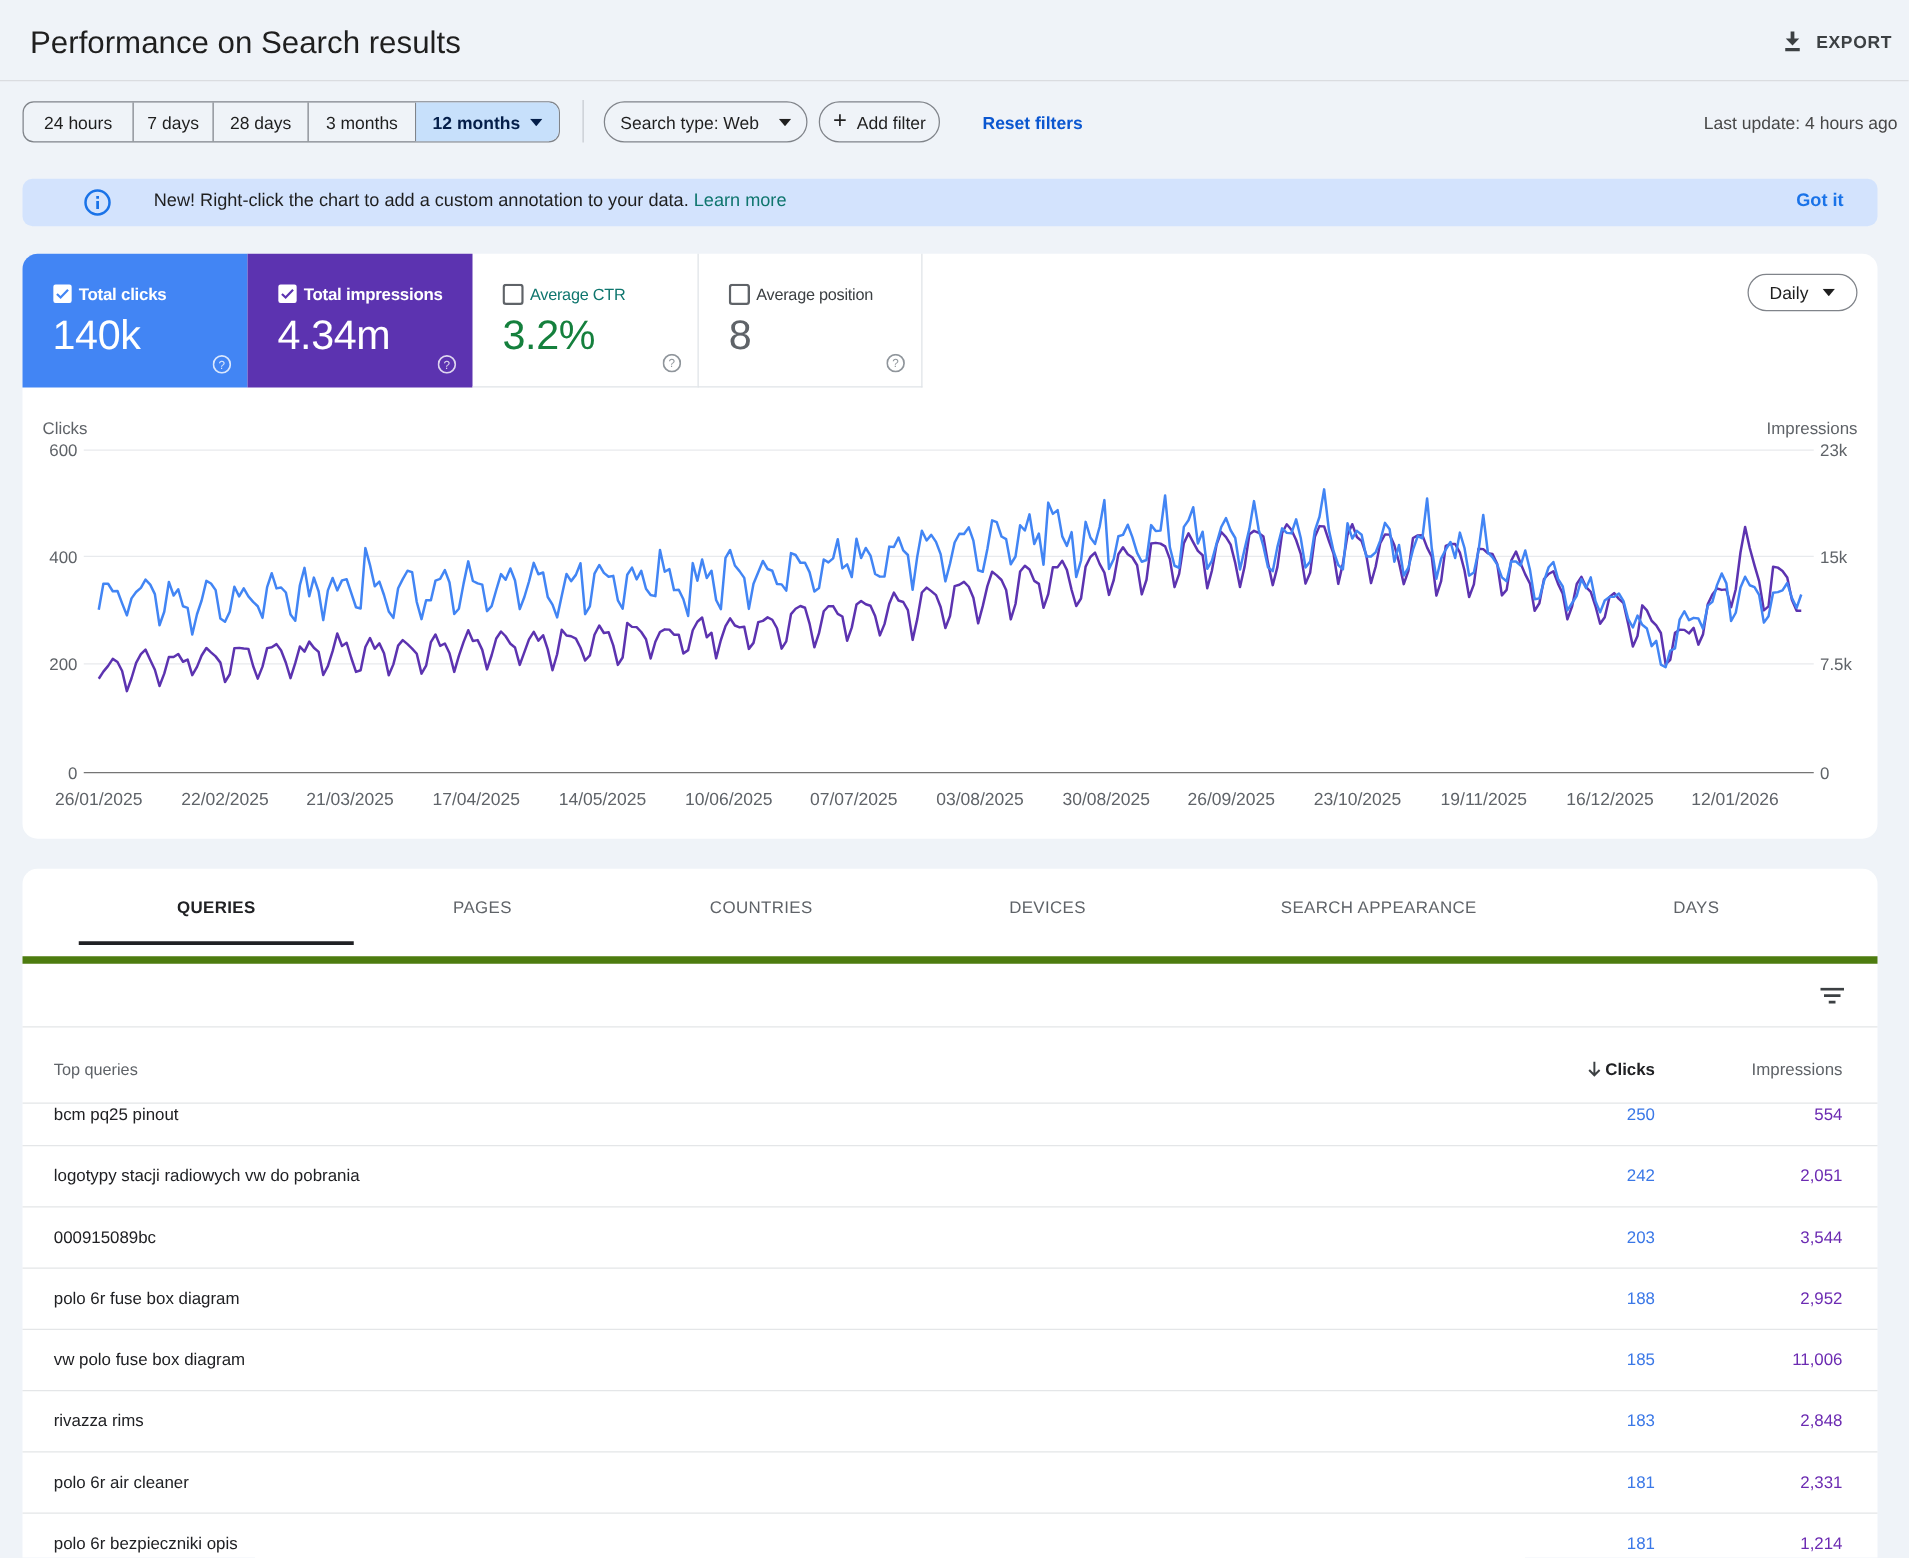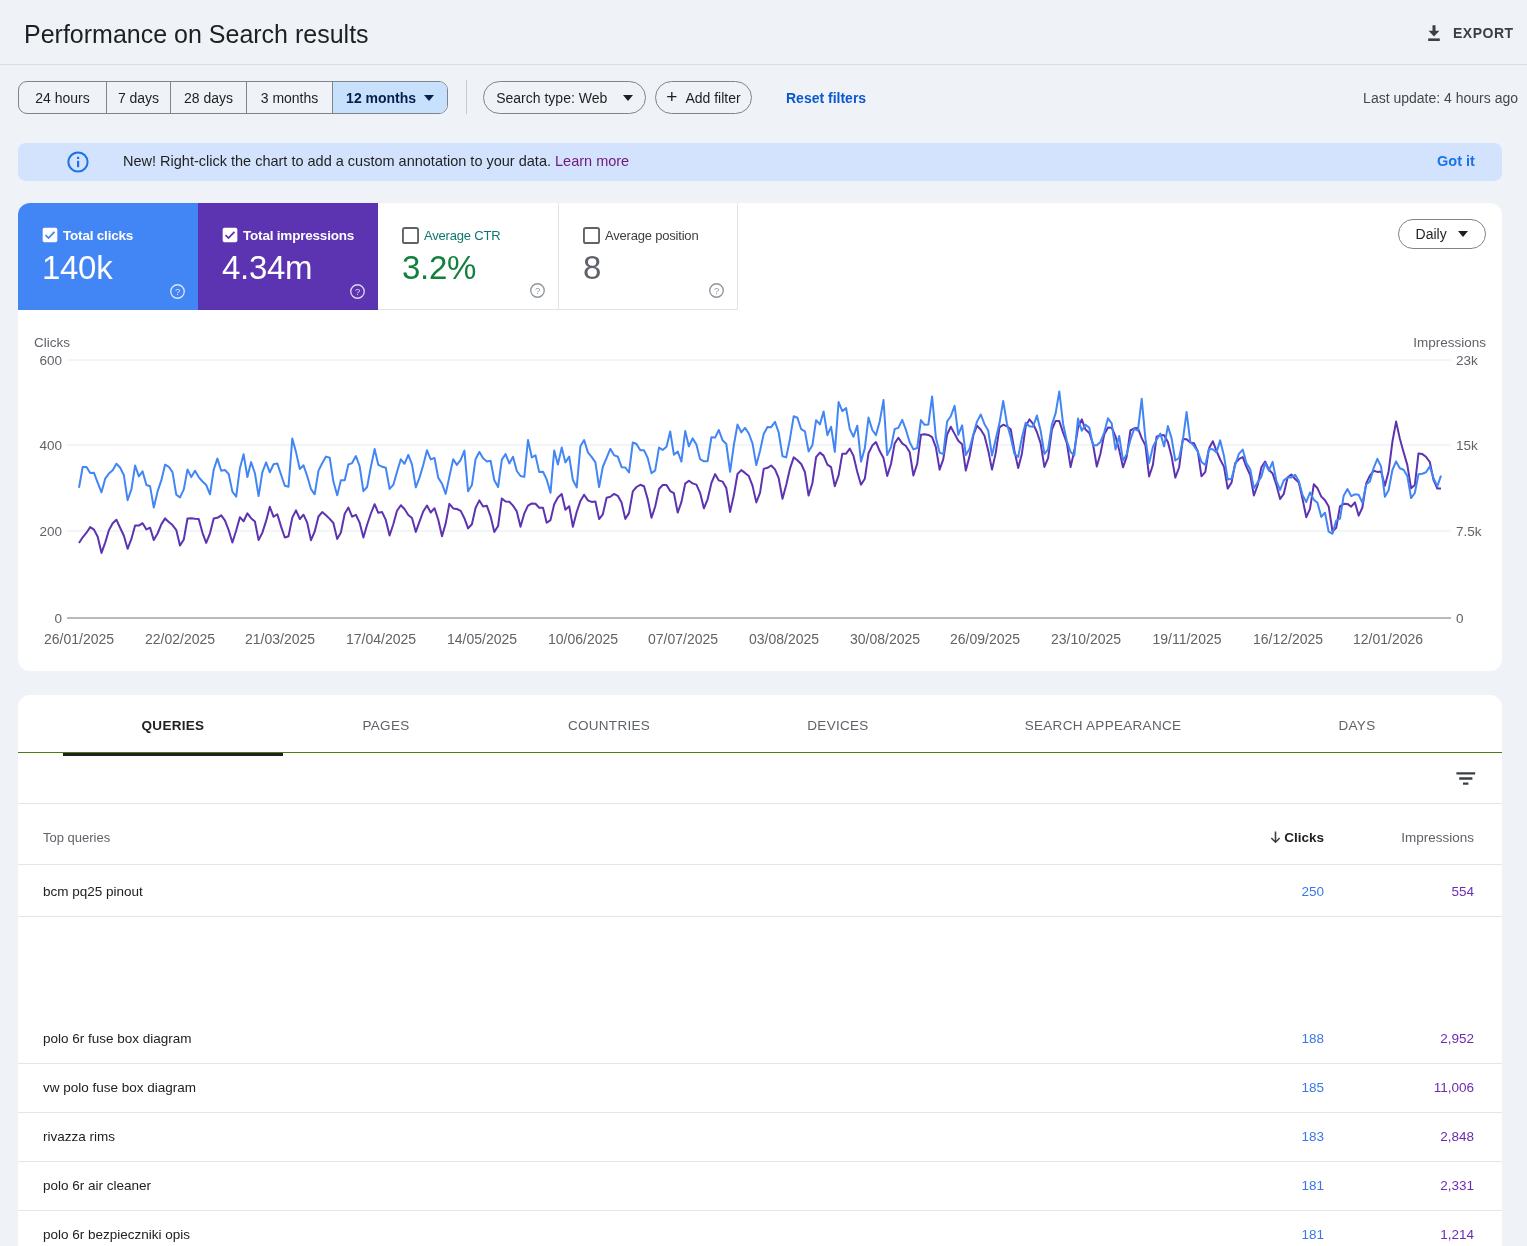--- a/index.html
+++ b/index.html
@@ -43,21 +43,21 @@
 <div class="abs" style="left:786px;top:90px;font-size:14px;font-weight:700;color:#0b57d0">Reset filters</div>
 <div class="abs" style="right:9px;top:90px;font-size:14px;color:#474747">Last update: 4 hours ago</div>
 
 <div class="abs" style="left:18px;top:143px;width:1484px;height:38px;background:#d3e3fd;border-radius:8px"></div>
 <div class="abs" style="left:67px;top:151px;width:22px;height:22px">
 <svg width="22" height="22" viewBox="0 0 22 22">
       <circle cx="11" cy="11" r="9.6" fill="none" stroke="#1a73e8" stroke-width="2"></circle>
       <rect x="10" y="9.8" width="2.2" height="6.4" fill="#1a73e8"></rect>
       <rect x="10" y="5.8" width="2.2" height="2.2" fill="#1a73e8"></rect>
     </svg></div>
-<div class="abs" style="left:123px;top:153px;font-size:14.5px;color:#1f1f1f">New! Right-click the chart to add a custom annotation to your data. <span style="color:#701a75">Learn more</span></div>
+<div class="abs" style="left:123px;top:153px;font-size:14.5px;color:#1f1f1f">New! Right-click the chart to add a custom annotation to your data. <span style="color:#0f766e">Learn more</span></div>
 <div class="abs" style="left:1437px;top:153px;font-size:14.5px;font-weight:700;color:#1a73e8">Got it</div>
 
 <div class="card" style="left:18px;top:203px;width:1484px;height:468px"></div>
 <div class="mbox" style="left:18px;top:203px;background:#4285f4;border-radius:12px 0 0 0">
   <div class="mtitle" style="color:#fff;font-weight:700"><svg width="16" height="16" viewBox="0 0 18 18">
         <rect x="0.75" y="0.75" width="16.5" height="16.5" rx="2" fill="#fff"></rect>
         <path d="M4 9.2 7.3 12.4 14 5.4" stroke="#4285f4" stroke-width="2" fill="none"></path>
       </svg> Total clicks</div>
   <div class="mnum" style="color:#fff">140k</div>
   <div class="qm"><svg width="15" height="15" viewBox="0 0 20 20">
@@ -134,21 +134,21 @@
   </g>
   <line x1="49" y1="157" x2="1433" y2="157" stroke="#e8eaed"></line>
   <line x1="49" y1="242" x2="1433" y2="242" stroke="#e8eaed"></line>
   <line x1="49" y1="328" x2="1433" y2="328" stroke="#e8eaed"></line>
   <line x1="49" y1="415" x2="1433" y2="415" stroke="#757575"></line>
   <polyline points="61.0,340.0 64.7,334.3 68.5,329.7 72.2,324.1 76.0,326.6 79.7,333.8 83.5,349.9 87.2,339.6 90.9,327.3 94.7,320.3 98.4,316.7 102.2,325.0 105.9,332.8 109.6,345.8 113.4,335.9 117.1,322.6 120.9,322.6 124.6,320.2 128.4,326.4 132.1,324.7 135.8,337.1 139.6,330.5 143.3,321.4 147.1,315.4 150.8,318.9 154.5,322.1 158.3,327.1 162.0,342.6 165.8,336.4 169.5,315.5 173.3,315.3 177.0,315.8 180.7,316.1 184.5,329.8 188.2,339.9 192.0,330.3 195.7,315.5 199.4,314.8 203.2,312.3 206.9,317.4 210.7,327.2 214.4,339.5 218.2,327.5 221.9,314.2 225.6,318.3 229.4,310.3 233.1,315.2 236.9,318.5 240.6,337.0 244.3,329.9 248.1,317.9 251.8,303.8 255.6,313.8 259.3,311.2 263.1,323.6 266.8,334.5 270.5,333.2 274.3,314.6 278.0,307.4 281.8,316.0 285.5,311.7 289.2,319.6 293.0,337.2 296.7,328.5 300.5,313.5 304.2,309.1 308.0,312.3 311.7,315.9 315.4,320.0 319.2,335.9 322.9,329.5 326.7,310.7 330.4,304.6 334.1,313.7 337.9,311.8 341.6,319.6 345.4,334.5 349.1,321.7 352.9,310.5 356.6,301.2 360.3,309.8 364.1,309.1 367.8,316.9 371.6,332.5 375.3,321.2 379.0,307.8 382.8,302.2 386.5,306.0 390.3,312.0 394.0,315.0 397.8,328.9 401.5,318.7 405.2,308.5 409.0,302.5 412.7,309.5 416.5,305.2 420.2,316.5 424.0,333.2 427.7,320.4 431.4,300.8 435.2,305.4 438.9,306.0 442.7,307.9 446.4,315.2 450.1,325.4 453.9,321.3 457.6,304.8 461.4,297.4 465.1,303.4 468.9,302.8 472.6,313.3 476.3,328.9 480.1,323.0 483.8,295.4 487.6,298.5 491.3,298.7 495.0,302.6 498.8,308.4 502.5,323.8 506.3,310.4 510.0,302.6 513.8,300.5 517.5,300.7 521.2,304.7 525.0,304.7 528.7,319.8 532.5,317.1 536.2,301.2 539.9,294.4 543.7,291.0 547.4,306.8 551.2,303.2 554.9,323.7 558.7,309.0 562.4,297.9 566.1,291.7 569.9,297.4 573.6,298.9 577.4,298.4 581.1,316.1 584.8,311.3 588.6,294.7 592.3,293.7 596.1,290.9 599.8,292.8 603.6,299.6 607.3,315.9 611.0,310.1 614.8,288.3 618.5,284.0 622.3,281.8 626.0,283.2 629.7,296.1 633.5,314.8 637.2,303.5 641.0,286.0 644.7,282.0 648.5,281.9 652.2,288.1 655.9,290.2 659.7,309.6 663.4,299.1 667.2,280.6 670.9,277.8 674.6,280.4 678.4,281.6 682.1,289.8 685.9,305.3 689.6,296.3 693.4,280.0 697.1,271.1 700.8,277.4 704.6,278.6 708.3,285.1 712.1,308.9 715.8,292.3 719.5,271.0 723.3,267.1 727.0,269.9 730.8,273.1 734.5,282.6 738.3,299.4 742.0,289.8 745.7,265.9 749.5,264.8 753.2,262.5 757.0,266.4 760.7,275.2 764.5,295.7 768.2,281.9 771.9,265.9 775.7,254.4 779.4,257.3 783.2,261.0 786.9,269.0 790.6,292.5 794.4,280.2 798.1,254.2 801.9,249.6 805.6,252.6 809.4,261.7 813.1,264.1 816.8,283.2 820.6,272.3 824.3,250.7 828.1,250.7 831.8,245.6 835.5,252.9 839.3,269.0 843.0,281.8 846.8,275.8 850.5,250.3 854.3,242.6 858.0,239.1 861.7,248.1 865.5,255.1 869.2,272.9 873.0,261.0 876.7,240.4 880.4,234.8 884.2,240.4 887.9,243.0 891.7,249.2 895.4,272.5 899.2,260.8 902.9,231.8 906.6,231.3 910.4,231.9 914.1,234.1 917.9,244.3 921.6,266.7 925.3,256.1 929.1,231.5 932.8,223.7 936.6,230.9 940.3,237.7 944.1,241.2 947.8,267.6 951.5,253.6 955.3,232.5 959.0,222.6 962.8,226.7 966.5,232.7 970.2,247.4 974.0,266.6 977.7,250.1 981.5,224.4 985.2,221.7 989.0,223.3 992.7,226.2 996.4,247.5 1000.2,265.1 1003.9,250.7 1007.7,223.4 1011.4,216.4 1015.1,220.8 1018.9,229.0 1022.6,240.1 1026.4,263.9 1030.1,255.2 1033.9,226.5 1037.6,217.9 1041.3,218.1 1045.1,229.6 1048.8,239.8 1052.6,264.1 1056.3,247.8 1060.0,225.0 1063.8,216.4 1067.5,226.6 1071.3,229.9 1075.0,241.0 1078.8,263.5 1082.5,250.4 1086.2,231.5 1090.0,224.6 1093.7,224.7 1097.5,233.3 1101.2,246.9 1105.0,264.3 1108.7,253.7 1112.4,227.4 1116.2,225.3 1119.9,225.1 1123.7,235.1 1127.4,242.4 1131.1,273.5 1134.9,261.9 1138.6,233.7 1142.4,232.1 1146.1,232.2 1149.9,239.1 1153.6,253.4 1157.3,274.6 1161.1,264.5 1164.8,236.0 1168.6,236.3 1172.3,239.6 1176.0,240.2 1179.8,248.3 1183.5,273.3 1187.3,268.9 1191.0,245.5 1194.8,238.2 1198.5,247.8 1202.2,256.5 1206.0,263.9 1209.7,285.6 1213.5,279.6 1217.2,260.2 1220.9,256.2 1224.7,254.0 1228.4,263.9 1232.2,272.0 1235.9,292.5 1239.7,282.0 1243.4,264.2 1247.1,258.5 1250.9,266.7 1254.6,270.5 1258.4,282.0 1262.1,296.0 1265.8,290.8 1269.6,274.5 1273.3,271.5 1277.1,276.1 1280.8,279.5 1284.6,296.3 1288.3,314.2 1292.0,305.8 1295.8,281.3 1299.5,285.3 1303.3,293.6 1307.0,297.3 1310.7,303.4 1314.5,328.5 1318.2,324.8 1322.0,303.3 1325.7,300.8 1329.5,300.9 1333.2,303.7 1336.9,299.3 1340.7,312.7 1344.4,304.5 1348.2,280.4 1351.9,272.6 1355.6,267.8 1359.4,268.9 1363.1,268.5 1366.9,282.8 1370.6,268.4 1374.4,238.8 1378.1,218.6 1381.8,235.4 1385.6,249.3 1389.3,261.9 1393.1,285.3 1396.8,282.1 1400.5,250.4 1404.3,251.1 1408.0,253.8 1411.8,259.0 1415.5,276.8 1419.3,285.5 1423.0,285.5" fill="none" stroke="#5c33b0" stroke-width="2" stroke-linejoin="round"></polyline>
   <polyline points="61.0,284.8 64.7,264.0 68.5,264.0 72.2,270.0 76.0,269.8 79.7,279.7 83.5,289.3 87.2,275.7 90.9,270.6 94.7,267.3 98.4,260.7 102.2,264.7 105.9,272.3 109.6,297.2 113.4,286.4 117.1,262.6 120.9,273.4 124.6,268.4 128.4,282.0 132.1,283.3 135.8,304.6 139.6,288.4 143.3,277.4 147.1,261.7 150.8,263.8 154.5,269.1 158.3,291.8 162.0,294.4 165.8,286.4 169.5,266.4 173.3,274.1 177.0,267.7 180.7,274.1 184.5,278.5 188.2,282.0 192.0,291.3 195.7,266.7 199.4,255.6 203.2,267.7 206.9,267.0 210.7,271.0 214.4,288.6 218.2,293.6 221.9,265.2 225.6,251.3 229.4,274.0 233.1,259.1 236.9,270.2 240.6,293.1 244.3,269.3 248.1,259.4 251.8,269.3 255.6,261.3 259.3,260.4 263.1,271.7 266.8,282.8 270.5,283.8 274.3,235.5 278.0,249.1 281.8,266.0 285.5,262.3 289.2,273.0 293.0,286.2 296.7,291.3 300.5,267.6 304.2,260.3 308.0,253.6 311.7,254.7 315.4,278.6 319.2,292.3 322.9,277.2 326.7,277.2 330.4,261.5 334.1,260.1 337.9,253.1 341.6,263.0 345.4,288.2 349.1,284.0 352.9,263.7 356.6,246.1 360.3,261.8 364.1,263.7 367.8,264.7 371.6,285.9 375.3,281.9 379.0,269.0 382.8,256.3 386.5,260.8 390.3,251.8 394.0,261.4 397.8,284.3 401.5,274.6 405.2,262.2 409.0,247.3 412.7,256.4 416.5,255.0 420.2,274.6 424.0,280.7 427.7,290.9 431.4,273.6 435.2,256.2 438.9,261.9 442.7,256.9 446.4,247.6 450.1,288.3 453.9,282.1 457.6,255.9 461.4,249.0 465.1,255.3 468.9,258.4 472.6,257.7 476.3,277.3 480.1,284.0 483.8,256.8 487.6,251.1 491.3,260.5 495.0,253.7 498.8,268.0 502.5,273.0 506.3,273.9 510.0,237.0 513.8,254.4 517.5,252.3 521.2,269.1 525.0,268.8 528.7,276.4 532.5,289.8 536.2,247.5 539.9,261.6 543.7,244.6 547.4,259.4 551.2,253.6 554.9,277.0 558.7,284.4 562.4,243.3 566.1,237.0 569.9,249.4 573.6,253.9 577.4,259.3 581.1,284.1 584.8,264.0 588.6,254.8 592.3,245.8 596.1,252.2 599.8,253.6 603.6,264.2 607.3,264.5 611.0,269.5 614.8,239.5 618.5,241.0 622.3,247.2 626.0,247.2 629.7,254.9 633.5,270.2 637.2,267.4 641.0,244.6 644.7,246.9 648.5,243.7 652.2,228.4 655.9,251.7 659.7,248.5 663.4,258.6 667.2,228.0 670.9,243.4 674.6,235.4 678.4,241.5 682.1,256.2 685.9,258.3 689.6,258.2 693.4,234.3 697.1,234.6 700.8,227.0 704.6,237.3 708.3,241.0 712.1,268.8 715.8,242.3 719.5,221.6 723.3,229.4 727.0,224.9 730.8,230.5 734.5,240.3 738.3,262.1 742.0,248.0 745.7,231.0 749.5,224.0 753.2,224.2 757.0,218.9 760.7,229.5 764.5,253.2 768.2,254.4 771.9,236.2 775.7,213.3 779.4,214.7 783.2,226.2 786.9,228.3 790.6,248.4 794.4,242.2 798.1,217.2 801.9,221.4 805.6,208.5 809.4,232.2 813.1,223.9 816.8,248.8 820.6,199.1 824.3,208.1 828.1,205.1 831.8,226.1 835.5,233.7 839.3,222.7 843.0,258.6 846.8,245.4 850.5,214.5 854.3,227.0 858.0,232.1 861.7,218.4 865.5,197.1 869.2,252.1 873.0,244.2 876.7,226.0 880.4,224.9 884.2,216.8 887.9,226.7 891.7,239.3 895.4,246.4 899.2,245.0 902.9,217.1 906.6,221.8 910.4,221.5 914.1,193.4 917.9,234.8 921.6,249.6 925.3,251.2 929.1,218.5 932.8,213.2 936.6,202.8 940.3,231.8 944.1,222.4 947.8,252.0 951.5,245.7 955.3,231.6 959.0,218.6 962.8,211.5 966.5,221.2 970.2,227.4 974.0,252.6 977.7,236.2 981.5,220.1 985.2,197.9 989.0,221.0 992.7,234.0 996.4,250.8 1000.2,253.9 1003.9,234.7 1007.7,219.7 1011.4,223.3 1015.1,223.7 1018.9,212.5 1022.6,227.4 1026.4,251.0 1030.1,246.3 1033.9,221.5 1037.6,210.4 1041.3,188.5 1045.1,220.9 1048.8,237.8 1052.6,249.0 1056.3,252.5 1060.0,215.6 1063.8,227.8 1067.5,221.7 1071.3,224.8 1075.0,242.2 1078.8,242.2 1082.5,238.9 1086.2,229.5 1090.0,215.3 1093.7,220.4 1097.5,246.4 1101.2,233.0 1105.0,257.4 1108.7,251.2 1112.4,236.7 1116.2,225.9 1119.9,227.6 1123.7,195.8 1127.4,235.6 1131.1,260.0 1134.9,243.9 1138.6,236.6 1142.4,230.6 1146.1,243.4 1149.9,223.1 1153.6,235.4 1157.3,257.5 1161.1,255.0 1164.8,237.7 1168.6,209.0 1172.3,238.9 1176.0,242.9 1179.8,248.7 1183.5,258.9 1187.3,262.0 1191.0,246.1 1194.8,246.2 1198.5,249.4 1202.2,237.4 1206.0,253.0 1209.7,276.4 1213.5,275.7 1217.2,261.9 1220.9,250.8 1224.7,246.6 1228.4,260.1 1232.2,266.2 1235.9,285.3 1239.7,279.4 1243.4,273.6 1247.1,260.3 1250.9,267.5 1254.6,258.9 1258.4,277.9 1262.1,286.9 1265.8,277.4 1269.6,274.5 1273.3,274.4 1277.1,271.8 1280.8,277.9 1284.6,292.3 1288.3,299.0 1292.0,289.5 1295.8,296.8 1299.5,299.8 1303.3,313.9 1307.0,309.7 1310.7,328.7 1314.5,330.8 1318.2,317.6 1322.0,315.7 1325.7,292.7 1329.5,286.0 1333.2,293.1 1336.9,291.3 1340.7,291.8 1344.4,299.9 1348.2,281.5 1351.9,278.5 1355.6,265.1 1359.4,255.8 1363.1,263.7 1366.9,293.8 1370.6,287.2 1374.4,267.0 1378.1,258.4 1381.8,265.2 1385.6,266.7 1389.3,272.9 1393.1,295.1 1396.8,290.0 1400.5,271.2 1404.3,270.7 1408.0,269.3 1411.8,263.4 1415.5,275.3 1419.3,283.3 1423.0,272.6" fill="none" stroke="#4285f4" stroke-width="2" stroke-linejoin="round"></polyline>
 </svg>
 
 <div class="card" style="left:18px;top:695px;width:1484px;height:560px;border-radius:12px 12px 0 0">
-  <div style="position:relative;width:100%;height:58px;border-bottom:1px solid #4d7c0f">
+  <div style="position:relative;width:100%;height:76px;border-bottom:6px solid #4d7c0f">
     <div class="tab" style="left:155px;color:#202124">QUERIES</div>
     <div class="tab" style="left:368px;font-weight:400">PAGES</div>
     <div class="tab" style="left:591px;font-weight:400">COUNTRIES</div>
     <div class="tab" style="left:820px;font-weight:400">DEVICES</div>
     <div class="tab" style="left:1085px;font-weight:400">SEARCH APPEARANCE</div>
     <div class="tab" style="left:1339px;font-weight:400">DAYS</div>
     <div class="abs" style="left:45px;top:58px;width:220px;height:3px;background:#202124"></div>
   </div>
   <div style="position:relative;width:100%;height:51px;border-bottom:1px solid #e4e6e8">
     <svg class="abs" style="left:1438px;top:19px" width="20" height="14" viewBox="0 0 20 14">
@@ -161,20 +161,30 @@
         <path d="M7 1v11M2.5 8 7 12.6 11.5 8" stroke="#3c4043" stroke-width="1.7" fill="none"></path>
       </svg>
     <div class="abs" style="right:178px;top:26px;font-size:13.5px;font-weight:700;color:#202124">Clicks</div>
     <div class="abs" style="right:28px;top:26px;font-size:13.5px;color:#5f6368">Impressions</div>
   </div>
   <div class="row" style="top:173px">
       <span class="rq">bcm pq25 pinout</span>
       <span class="rc">250</span>
       <span class="ri">554</span>
     </div>
+  <div class="row" style="top:222px">
+      <span class="rq">logotypy stacji radiowych vw do pobrania</span>
+      <span class="rc">242</span>
+      <span class="ri">2,051</span>
+    </div>
+  <div class="row" style="top:271px">
+      <span class="rq">000915089bc</span>
+      <span class="rc">203</span>
+      <span class="ri">3,544</span>
+    </div>
   <div class="row" style="top:320px">
       <span class="rq">polo 6r fuse box diagram</span>
       <span class="rc">188</span>
       <span class="ri">2,952</span>
     </div>
   <div class="row" style="top:369px">
       <span class="rq">vw polo fuse box diagram</span>
       <span class="rc">185</span>
       <span class="ri">11,006</span>
     </div>

